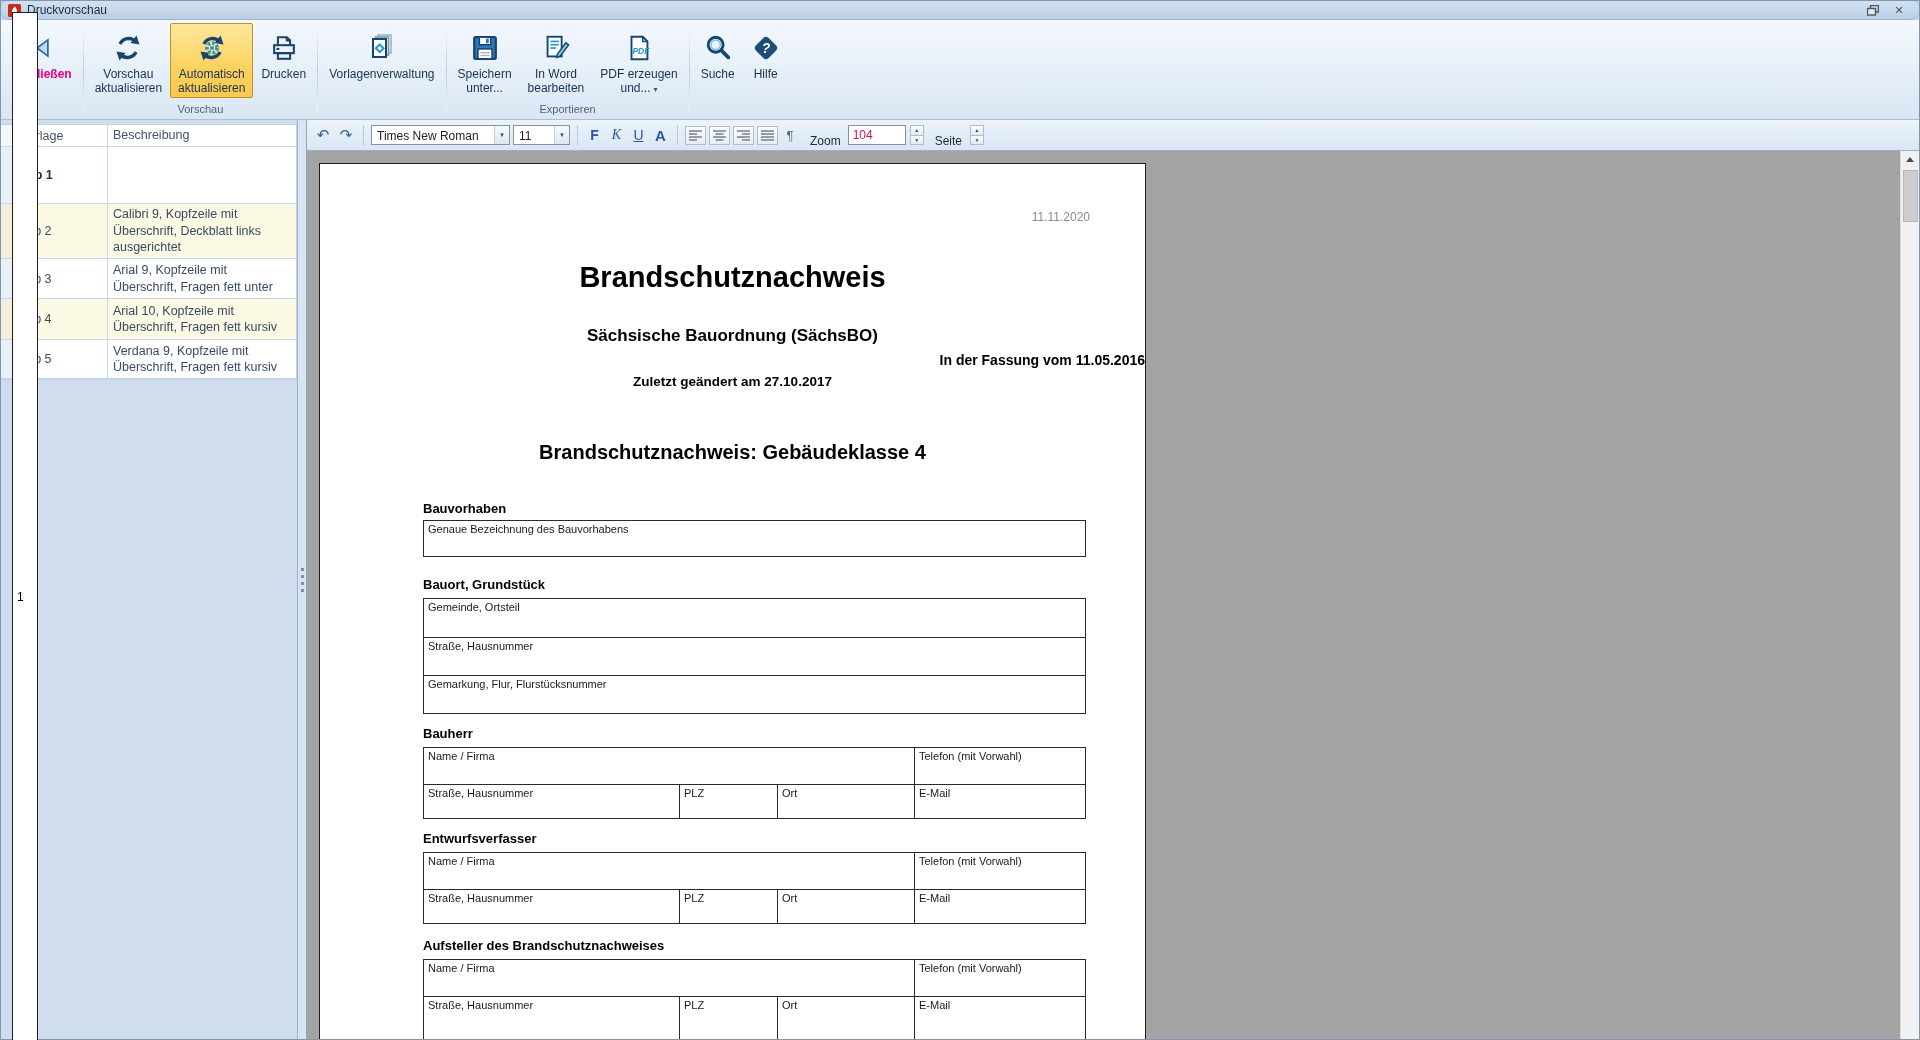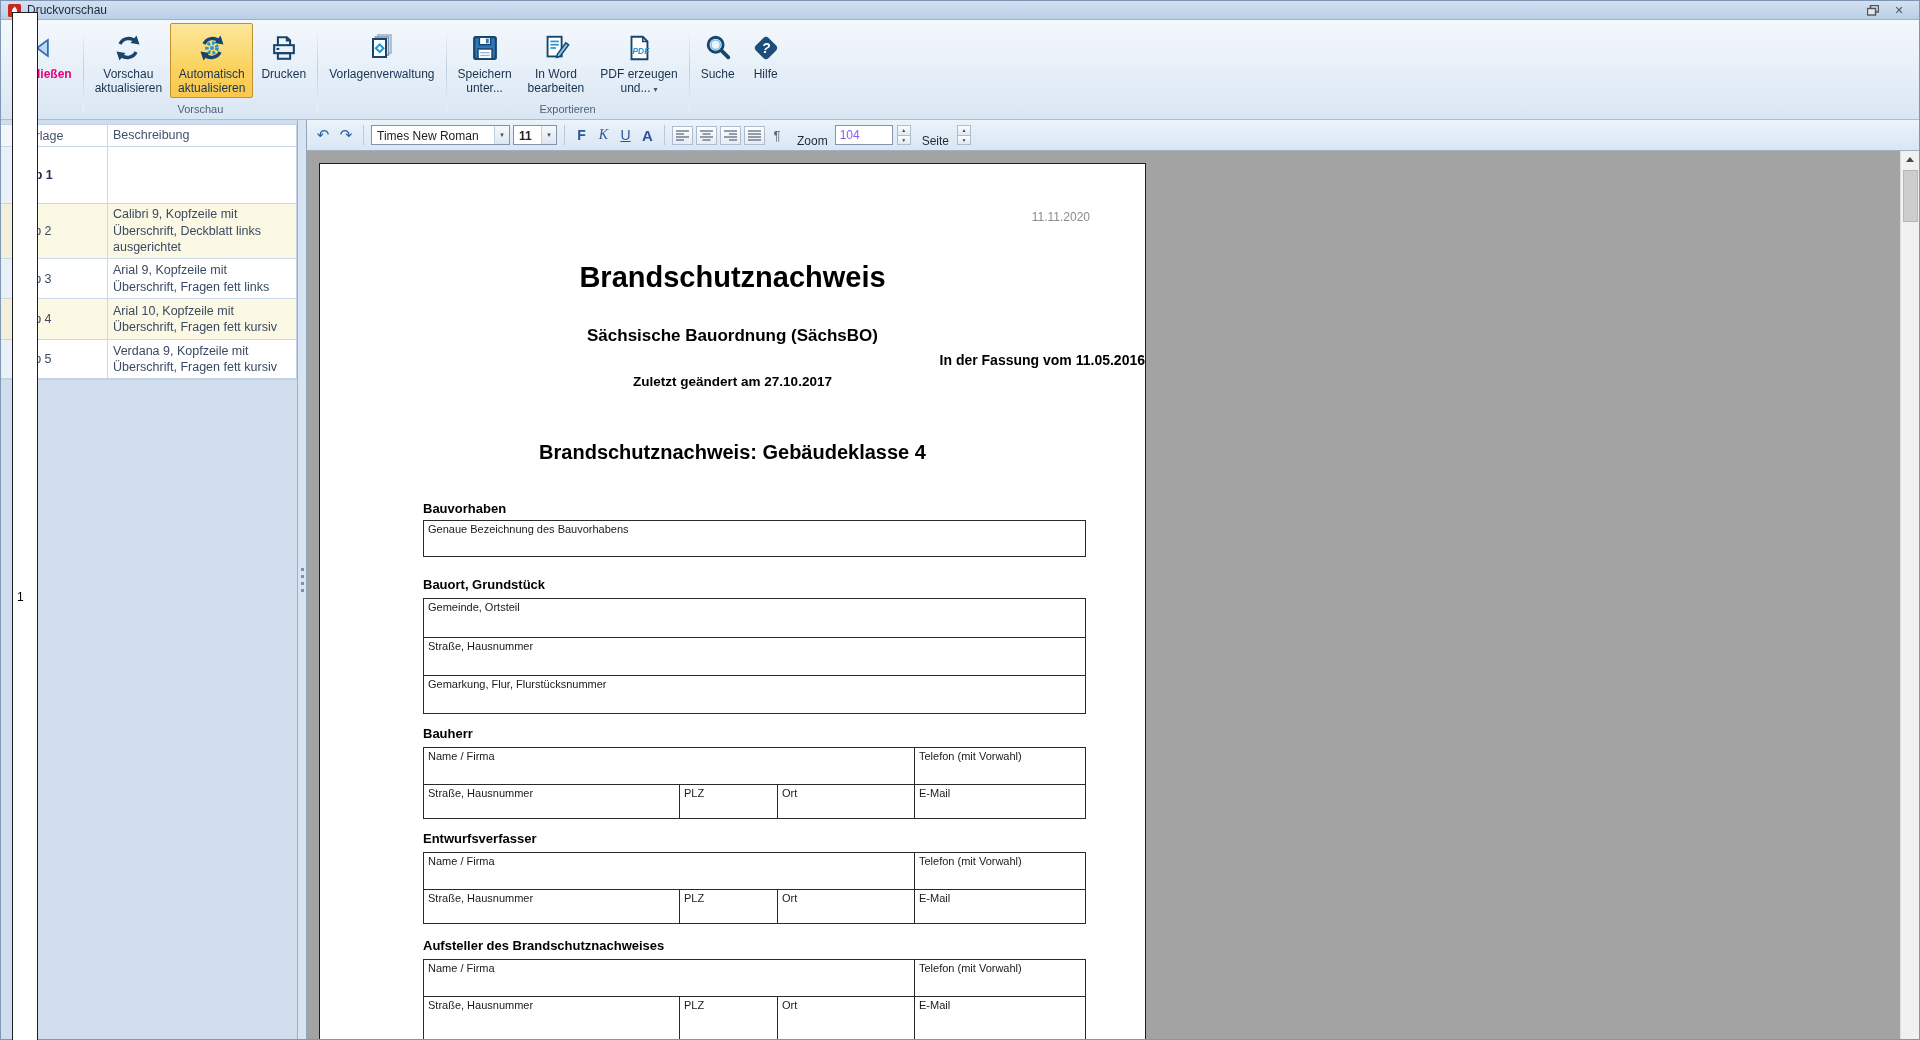--- a/index.html
+++ b/index.html
@@ -1,21 +1,21 @@
 <!DOCTYPE html>
 <html><head>
 <meta charset="utf-8">
 <style>
   * { margin:0; padding:0; box-sizing:border-box; }
   html,body { width:1920px; height:1040px; overflow:hidden; font-family:"Liberation Sans",sans-serif; }
   .window { width:1920px; height:1040px; display:flex; flex-direction:column; background:#bfd4ea; border:1px solid #7f97b0; }
 
   
   .titlebar { height:19px; flex:0 0 19px; display:flex; align-items:center; padding:0 7px;
-    background:linear-gradient(#d3e1f1,#b9cfe7); border-bottom:1px solid #9db3cc; font-size:12px; color:#222; }
+    background:linear-gradient(#d3e1f1,#b9cfe7); border-bottom:1px solid #9db3cc; font-size:12px; color:#222;border-radius:9px; }
   .titlebar .app-icon { width:13px; height:13px; margin-right:6px; display:inline-flex; }
   .titlebar .title { flex:1; color:#1c2b3a; }
   .win-btn { width:26px; height:15px; display:flex; align-items:center; justify-content:center; color:#555; font-size:11px; }
   .win-btn svg { display:block; }
 
   
   .ribbon { height:100px; flex:0 0 100px; background:linear-gradient(#f3f8fc,#e2ecf7 70%,#d9e6f3);
     border-bottom:1px solid #aebdd0; display:flex; align-items:stretch; padding:3px 4px 0 6px; }
   .rgroup { display:flex; flex-direction:column; }
   .rbuttons { flex:1; display:flex; align-items:flex-start; }
@@ -57,28 +57,28 @@
 
   
   .ftoolbar { height:31px; flex:0 0 31px; background:linear-gradient(#ecf3fa,#d9e6f4); border-bottom:1px solid #9fb0c4;
     display:flex; align-items:center; padding:0 6px; gap:3px; }
   .tbtn { min-width:20px; height:20px; display:flex; align-items:center; justify-content:center; color:#2a5f9e; font-size:15px; }
   .tsep { width:1px; height:20px; background:#b9c8da; margin:0 4px; }
   .combo { display:flex; height:20px; border:1px solid #8494a6; background:#fff; align-items:stretch; }
   .combo .ctxt { padding:1px 5px 0 5px; font-size:12px; color:#222; display:flex; align-items:center; }
   .combo .carrow { width:15px; border-left:1px solid #c3cfdb; background:linear-gradient(#f7fafc,#dde6f0); display:flex; align-items:center; justify-content:center; font-size:7px; color:#3c4a58; }
   .combo.font .ctxt { width:122px; }
-  .combo.size .ctxt { width:27px;font-weight:bold; }
+  .combo.size .ctxt { width:40px; }
   .lbtn { width:19px; height:20px; display:flex; align-items:center; justify-content:center; color:#2b579a; font-size:14px; }
   .lbtn.b { font-weight:bold; } .lbtn.i { font-style:italic; font-family:"Liberation Serif",serif; } .lbtn.u { text-decoration:underline; }
   .lbtn.a { font-size:15px; font-weight:bold; }
   .abtn { width:21px; height:19px; border:1px solid #aebcce; background:linear-gradient(#fdfeff,#e4ecf4); display:flex; align-items:center; justify-content:center; }
   .pilcrow { color:#5a6a80; font-size:13px; width:18px; text-align:center; }
   .tlabel { font-size:12px; color:#1e2a38; margin:12px 4px 0 8px; }
-  .tinput { height:20px; border:1px solid #8494a6; background:#fff; font-size:12px; color:#8b5cf6; display:flex; align-items:center; padding:0 4px; }
+  .tinput { height:20px; border:1px solid #8494a6; background:#fff; font-size:12px; color:#be185d; display:flex; align-items:center; padding:0 4px; }
   .tinput.zoom { width:58px; } .tinput.page { width:26px; }
   .spin { width:14px; height:20px; display:flex; flex-direction:column; margin-left:1px; }
   .spin span { flex:1; border:1px solid #aebcce; background:linear-gradient(#fdfeff,#e0e9f2); font-size:5px; color:#3c4a58; display:flex; align-items:center; justify-content:center; }
   .spin span:first-child { border-bottom:none; }
 
   
   .canvas-row { flex:1; display:flex; min-height:0; }
   .canvas { flex:1; background:#a3a3a3; position:relative; overflow:hidden; }
   .vscroll { width:19px; flex:0 0 19px; background:#f1f1f1; border-left:1px solid #dcdcdc; position:relative; }
   .scroll-up { height:17px; display:flex; align-items:center; justify-content:center; }
@@ -297,21 +297,21 @@
           <div class="scol-v">Typ 1</div>
         </div>
         <div class="srow cream r-typ2">
           <div class="sgutter"></div>
           <div class="scol-v">Typ 2</div>
           <div class="scol-b">Calibri 9, Kopfzeile mit Überschrift, Deckblatt links ausgerichtet</div>
         </div>
         <div class="srow r-typ3">
           <div class="sgutter"></div>
           <div class="scol-v">Typ 3</div>
-          <div class="scol-b">Arial 9, Kopfzeile mit Überschrift, Fragen fett links</div>
+          <div class="scol-b">Arial 9, Kopfzeile mit Überschrift, Fragen fett unter</div>
         </div>
         <div class="srow cream r-typ4">
           <div class="sgutter"></div>
           <div class="scol-v">Typ 4</div>
           <div class="scol-b">Arial 10, Kopfzeile mit Überschrift, Fragen fett kursiv</div>
         </div>
         <div class="srow r-typ5">
           <div class="sgutter"></div>
           <div class="scol-v">Typ 5</div>
           <div class="scol-b">Verdana 9, Kopfzeile mit Überschrift, Fragen fett kursiv</div>

